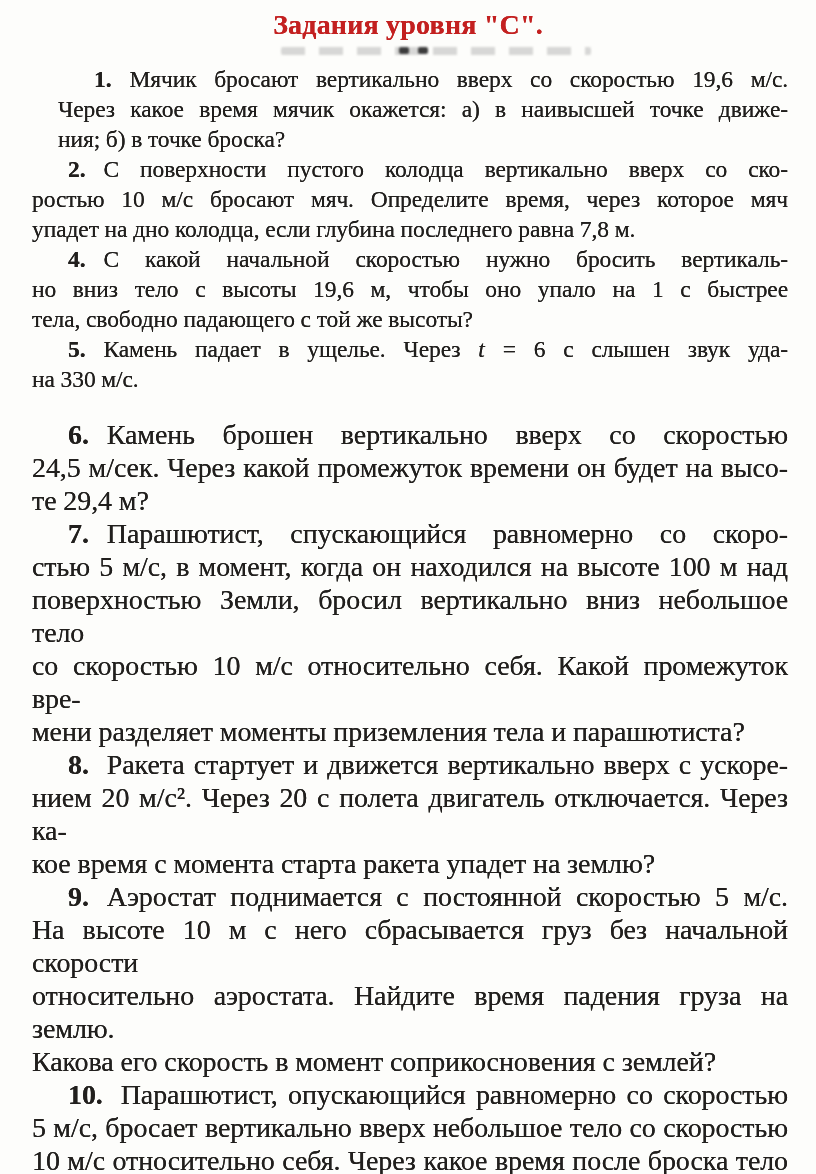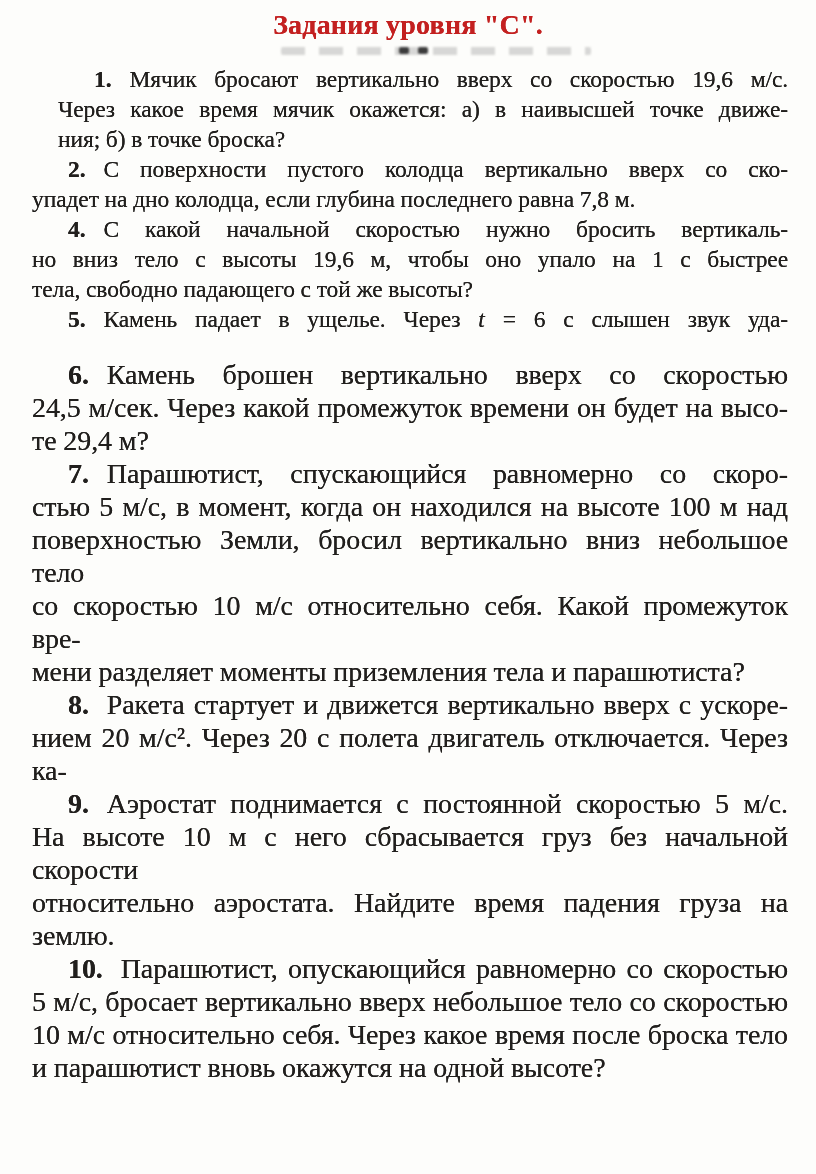--- a/index.html
+++ b/index.html
@@ -85,50 +85,54 @@
     <span class="dot d2"></span>
   </div>
   <div class="content" id="problems">
       <div class="problem g1 extra-shift">
         <div class="line first"><span class="num">1.</span>Мячик бросают вертикально вверх со скоростью 19,6 м/с.</div>
         <div class="line">Через какое время мячик окажется: а) в наивысшей точке движе-</div>
         <div class="line last">ния; б) в точке броска?</div>
       </div>
       <div class="problem g1">
         <div class="line first"><span class="num">2.</span>С поверхности пустого колодца вертикально вверх со ско-</div>
+        <div class="line">ростью 10 м/с бросают мяч. Определите время, через которое мяч</div>
         <div class="line last">упадет на дно колодца, если глубина последнего равна 7,8 м.</div>
       </div>
       <div class="problem g1">
         <div class="line first"><span class="num">4.</span>С какой начальной скоростью нужно бросить вертикаль-</div>
         <div class="line">но вниз тело с высоты 19,6 м, чтобы оно упало на 1 с быстрее</div>
         <div class="line last">тела, свободно падающего с той же высоты?</div>
       </div>
       <div class="problem g1">
         <div class="line first"><span class="num">5.</span>Камень падает в ущелье. Через <i>t</i> = 6 с слышен звук уда-</div>
+        <div class="line last">на 330 м/с.</div>
       </div>
       <div class="problem g2 gap">
         <div class="line first"><span class="num">6.</span>Камень брошен вертикально вверх со скоростью</div>
         <div class="line">24,5 м/сек. Через какой промежуток времени он будет на высо-</div>
         <div class="line last">те 29,4 м?</div>
       </div>
       <div class="problem g2">
         <div class="line first"><span class="num">7.</span>Парашютист, спускающийся равномерно со скоро-</div>
         <div class="line">стью 5 м/с, в момент, когда он находился на высоте 100 м над</div>
         <div class="line">поверхностью Земли, бросил вертикально вниз небольшое тело</div>
         <div class="line">со скоростью 10 м/с относительно себя. Какой промежуток вре-</div>
         <div class="line last">мени разделяет моменты приземления тела и парашютиста?</div>
       </div>
       <div class="problem g2">
         <div class="line first"><span class="num">8.</span>Ракета стартует и движется вертикально вверх с ускоре-</div>
         <div class="line">нием 20 м/с². Через 20 с полета двигатель отключается. Через ка-</div>
+        <div class="line last">кое время с момента старта ракета упадет на землю?</div>
       </div>
       <div class="problem g2">
         <div class="line first"><span class="num">9.</span>Аэростат поднимается с постоянной скоростью 5 м/с.</div>
         <div class="line">На высоте 10 м с него сбрасывается груз без начальной скорости</div>
         <div class="line">относительно аэростата. Найдите время падения груза на землю.</div>
+        <div class="line last">Какова его скорость в момент соприкосновения с землей?</div>
       </div>
       <div class="problem g2">
         <div class="line first"><span class="num">10.</span>Парашютист, опускающийся равномерно со скоростью</div>
         <div class="line">5 м/с, бросает вертикально вверх небольшое тело со скоростью</div>
         <div class="line">10 м/с относительно себя. Через какое время после броска тело</div>
         <div class="line last">и парашютист вновь окажутся на одной высоте?</div>
       </div>
     </div>
 </div>
 

